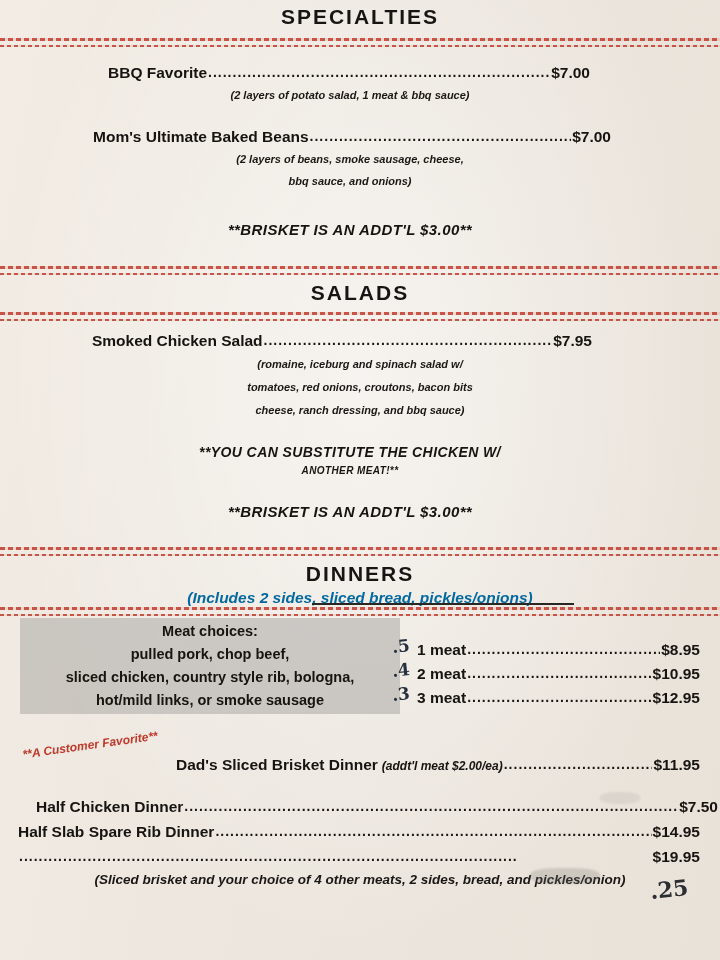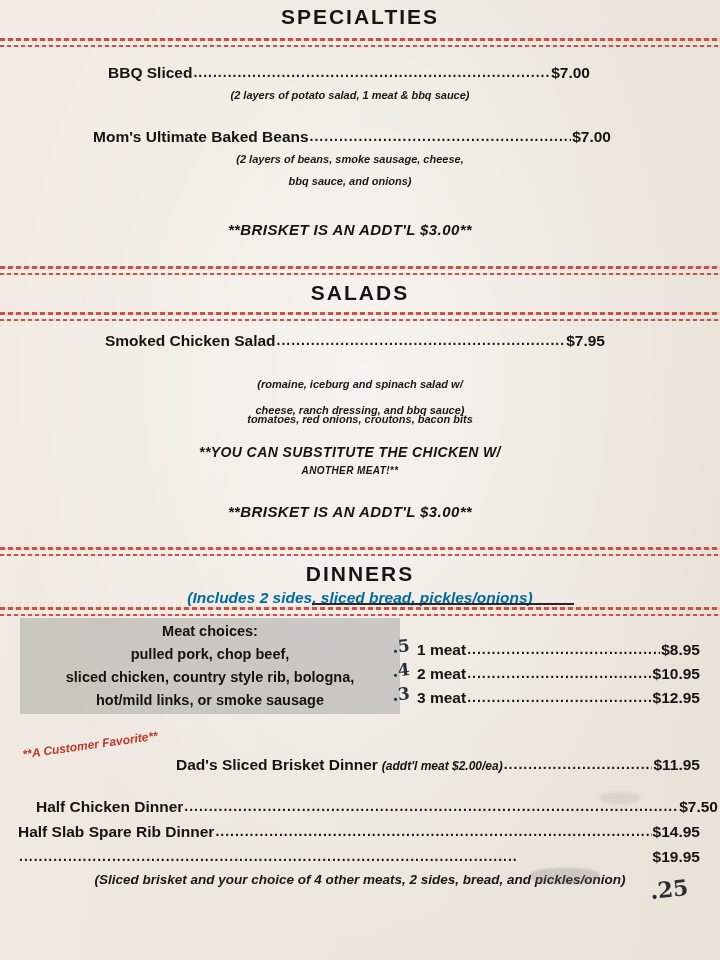--- a/index.html
+++ b/index.html
@@ -168,21 +168,21 @@
 
 <div class="paper"></div>
 
 <div class="content">
 
   <div class="section-title" style="top:5px;">SPECIALTIES</div>
   <div class="rule" style="top:38px;"></div>
   <div class="rule thin" style="top:45px;"></div>
 
   <div class="item" style="top:64px; left:108px; width:482px;">
-    <span class="nm">BBQ Sliced</span>
+    <span class="nm">BBQ Favorite</span>
     <span class="dots">......................................................................................................</span>
     <span class="price">$7.00</span>
   </div>
   <div class="desc" style="top:89px; left:140px; width:420px;">(2 layers of potato salad, 1 meat &amp; bbq sauce)</div>
 
   <div class="item" style="top:128px; left:93px; width:518px;">
     <span class="nm">Mom's Ultimate Baked Beans</span>
     <span class="dots">......................................................................................................</span>
     <span class="price">$7.00</span>
   </div>
@@ -190,27 +190,27 @@
   <div class="desc" style="top:175px; left:140px; width:420px;">bbq sauce, and onions)</div>
 
   <div class="note-bold" style="top:221px; left:110px; width:480px;">**BRISKET IS AN ADDT'L $3.00**</div>
 
   <div class="rule" style="top:266px;"></div>
   <div class="rule thin" style="top:273px;"></div>
   <div class="section-title" style="top:281px;">SALADS</div>
   <div class="rule" style="top:312px;"></div>
   <div class="rule thin" style="top:319px;"></div>
 
-  <div class="item" style="top:332px; left:105px; width:500px;">
+  <div class="item" style="top:332px; left:92px; width:500px;">
     <span class="nm">Smoked Chicken Salad</span>
     <span class="dots">......................................................................................................</span>
     <span class="price">$7.95</span>
   </div>
-  <div class="desc" style="top:378px; left:150px; width:420px;">(romaine, iceburg and spinach salad w/</div>
-  <div class="desc" style="top:381px; left:150px; width:420px;margin-top:32px;">tomatoes, red onions, croutons, bacon bits</div>
+  <div class="desc" style="top:358px; left:150px; width:420px;">(romaine, iceburg and spinach salad w/</div>
+  <div class="desc" style="top:381px; left:150px; width:420px;">tomatoes, red onions, croutons, bacon bits</div>
   <div class="desc" style="top:404px; left:150px; width:420px;">cheese, ranch dressing, and bbq sauce)</div>
 
   <div class="note-bold" style="top:444px; left:130px; width:440px; font-size:14px;">**YOU CAN SUBSTITUTE THE CHICKEN W/</div>
   <div class="note-bold" style="top:465px; left:130px; width:440px; font-size:10px;">ANOTHER MEAT!**</div>
 
   <div class="note-bold" style="top:503px; left:110px; width:480px;">**BRISKET IS AN ADDT'L $3.00**</div>
 
   <div class="rule" style="top:547px;"></div>
   <div class="rule thin" style="top:554px;"></div>
   <div class="section-title" style="top:562px;">DINNERS</div>

